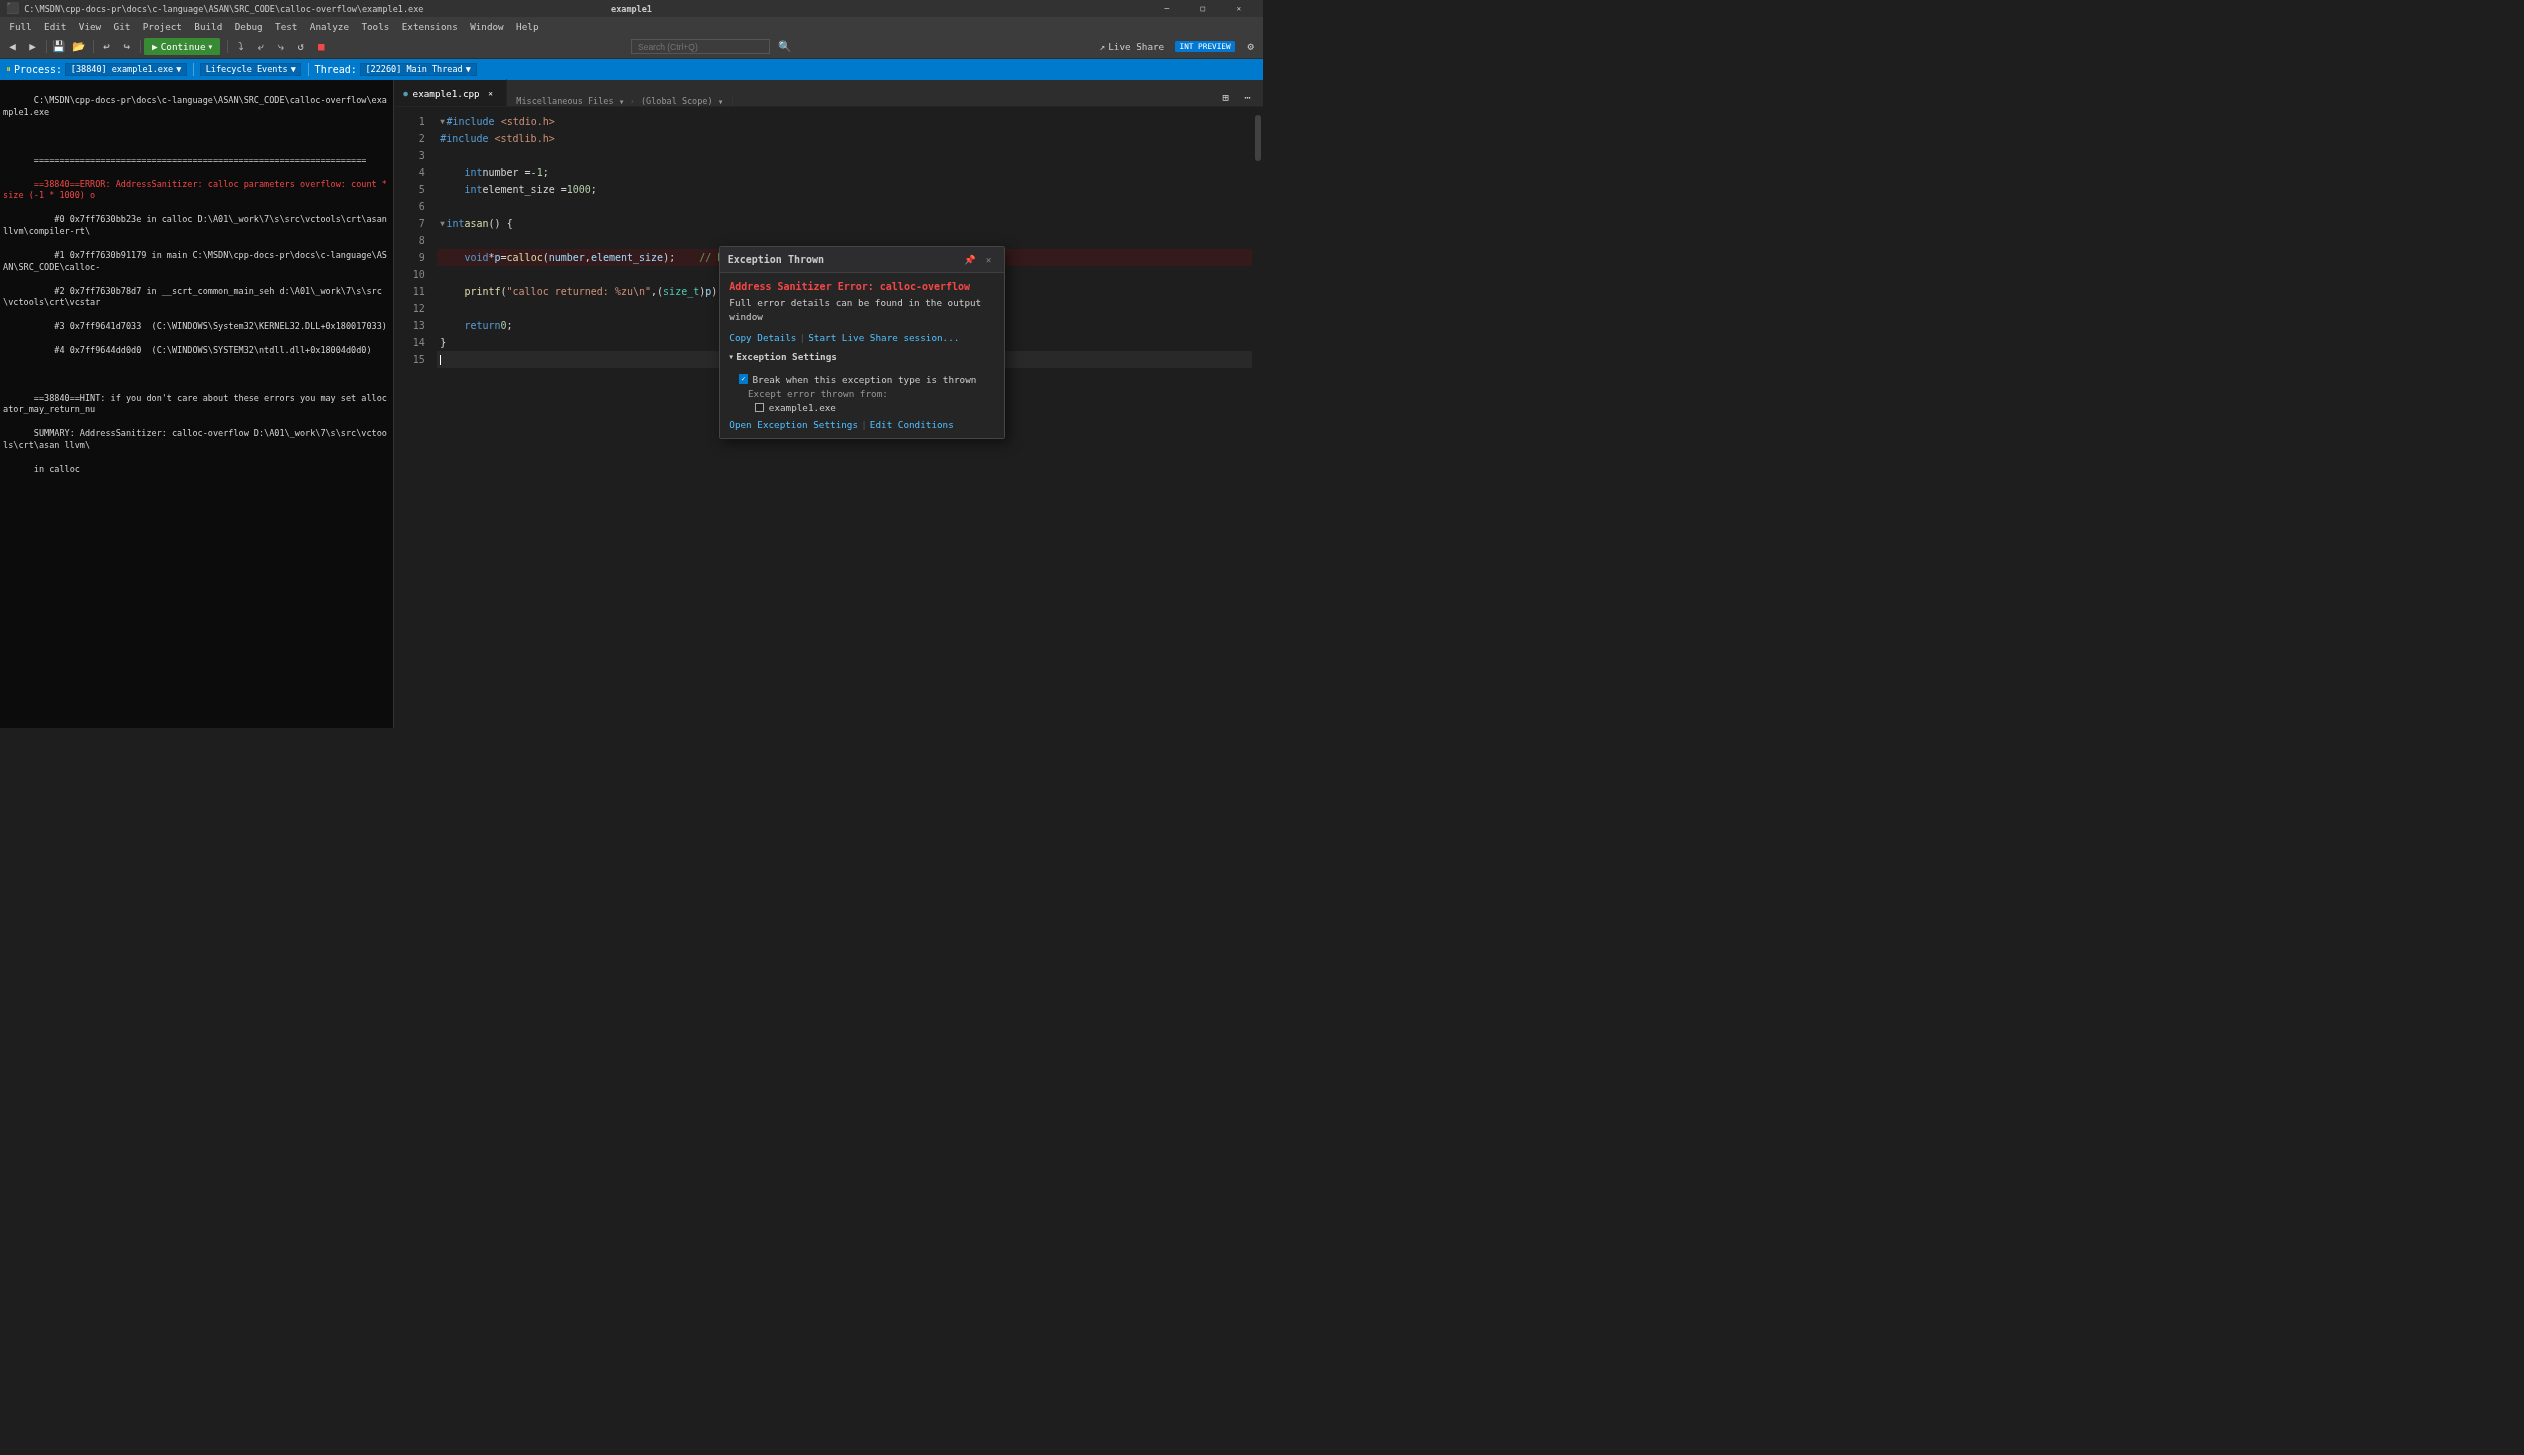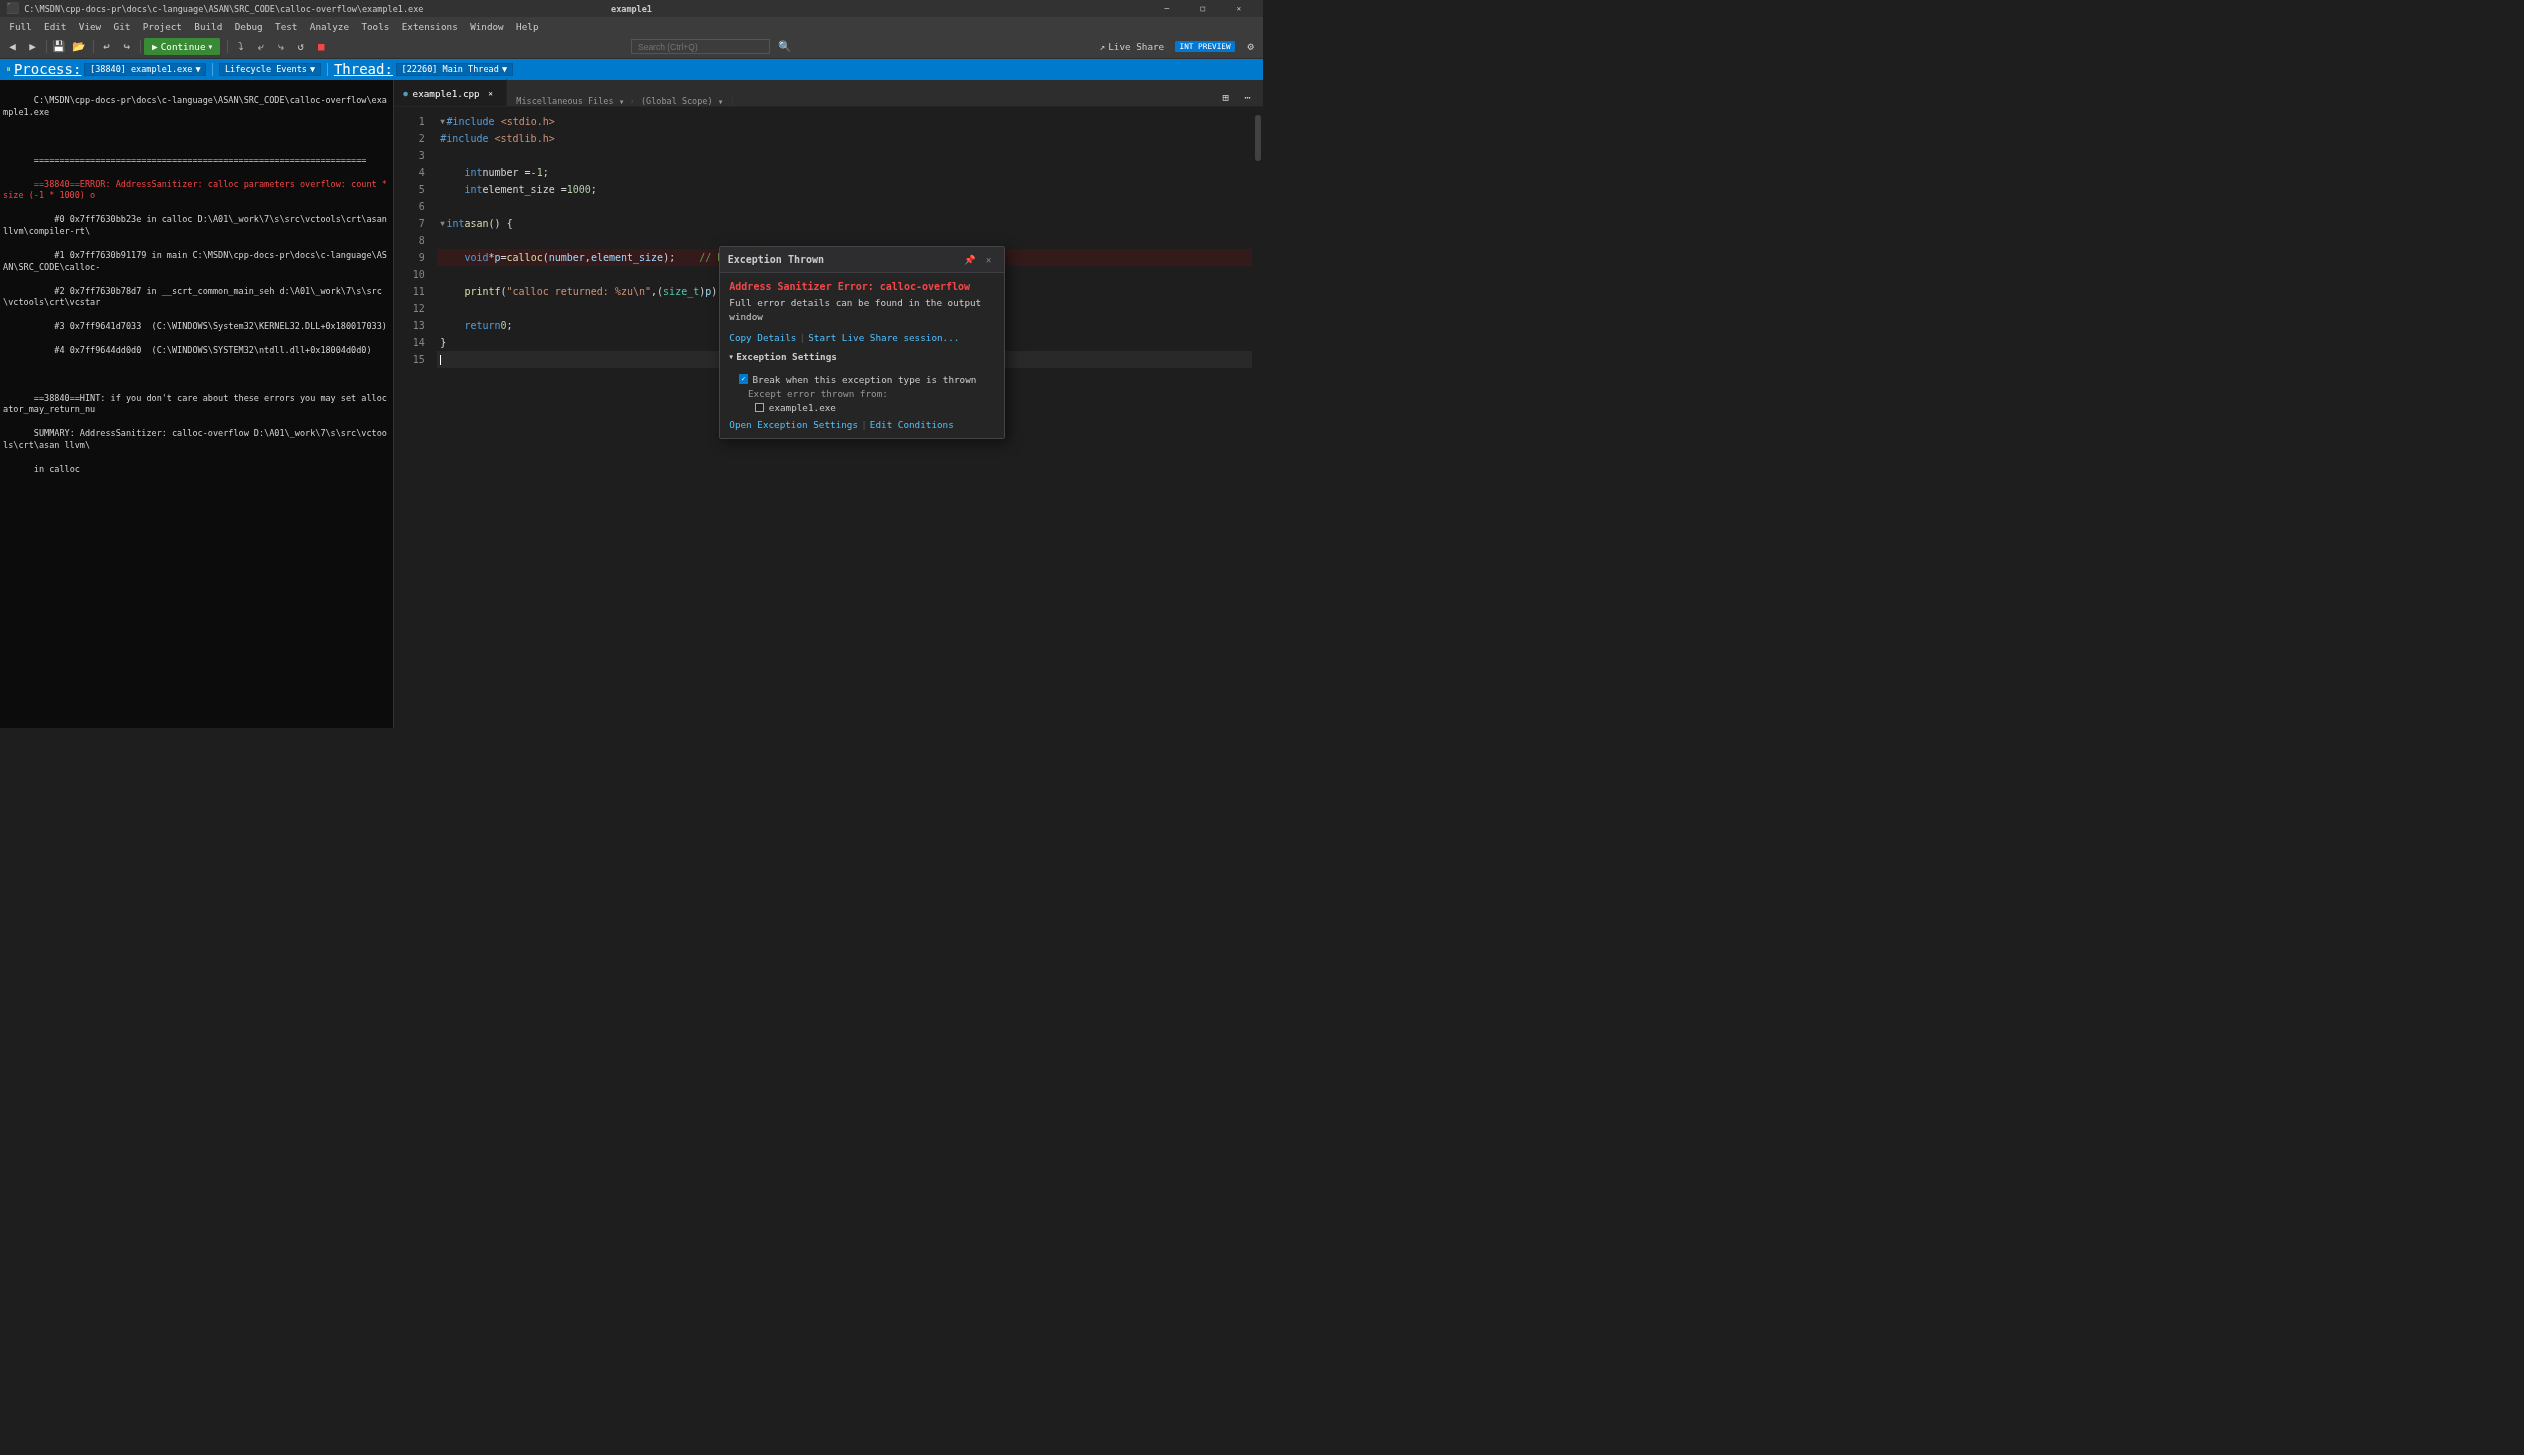--- a/index.html
+++ b/index.html
@@ -137,25 +137,24 @@
     .debug-toolbar {
       background: #007acc;
       height: 21.7px;
       display: flex;
       align-items: center;
       padding: 0 6.2px;
       gap: 3.1px;
     }
     .debug-toolbar .process-info {
       color: #ffffff;
-      font-size: 14px;
-      display: flex;
-      align-items: center;
-      gap: 3.1px;
-      text-decoration: underline;
+      font-size: 10px;
+      display: flex;
+      align-items: center;
+      gap: 3.1px;
     }
     .debug-dropdown {
       background: #0066b0;
       border: 0.8px solid #005a9e;
       color: white;
       font-size: 8.5px;
       padding: 0.8px 4.6px;
       cursor: pointer;
       display: flex;
       align-items: center;

